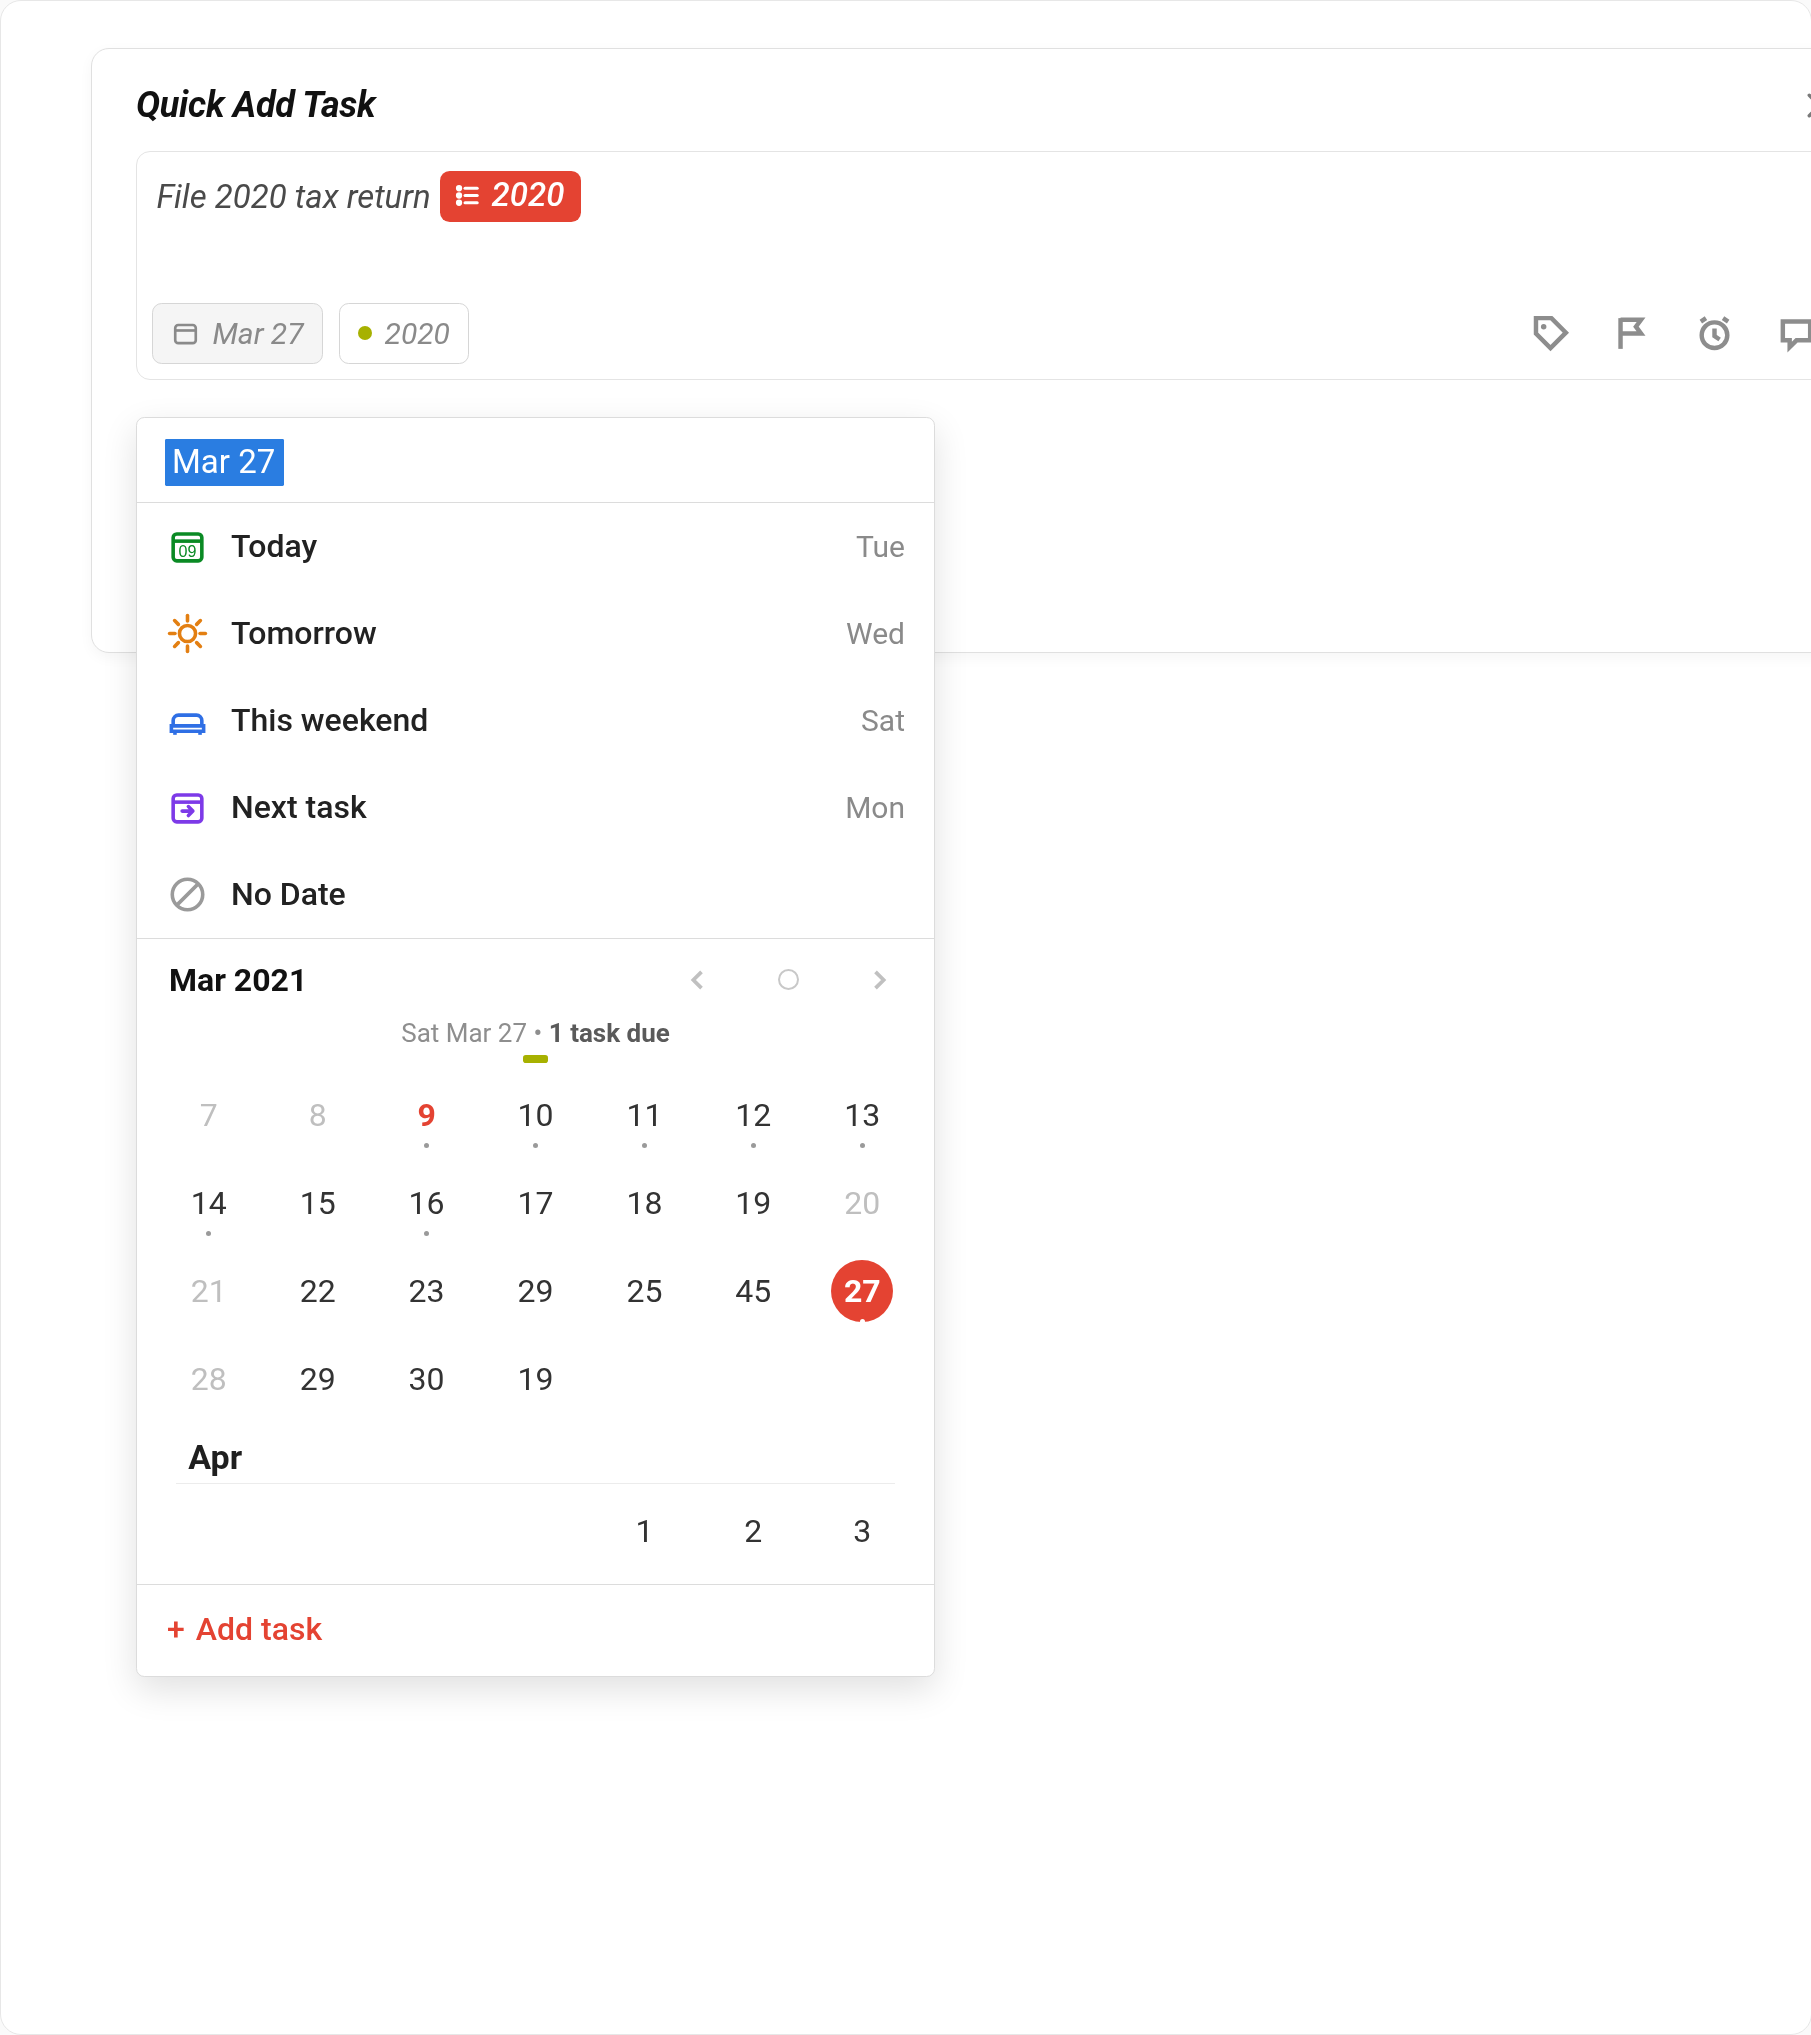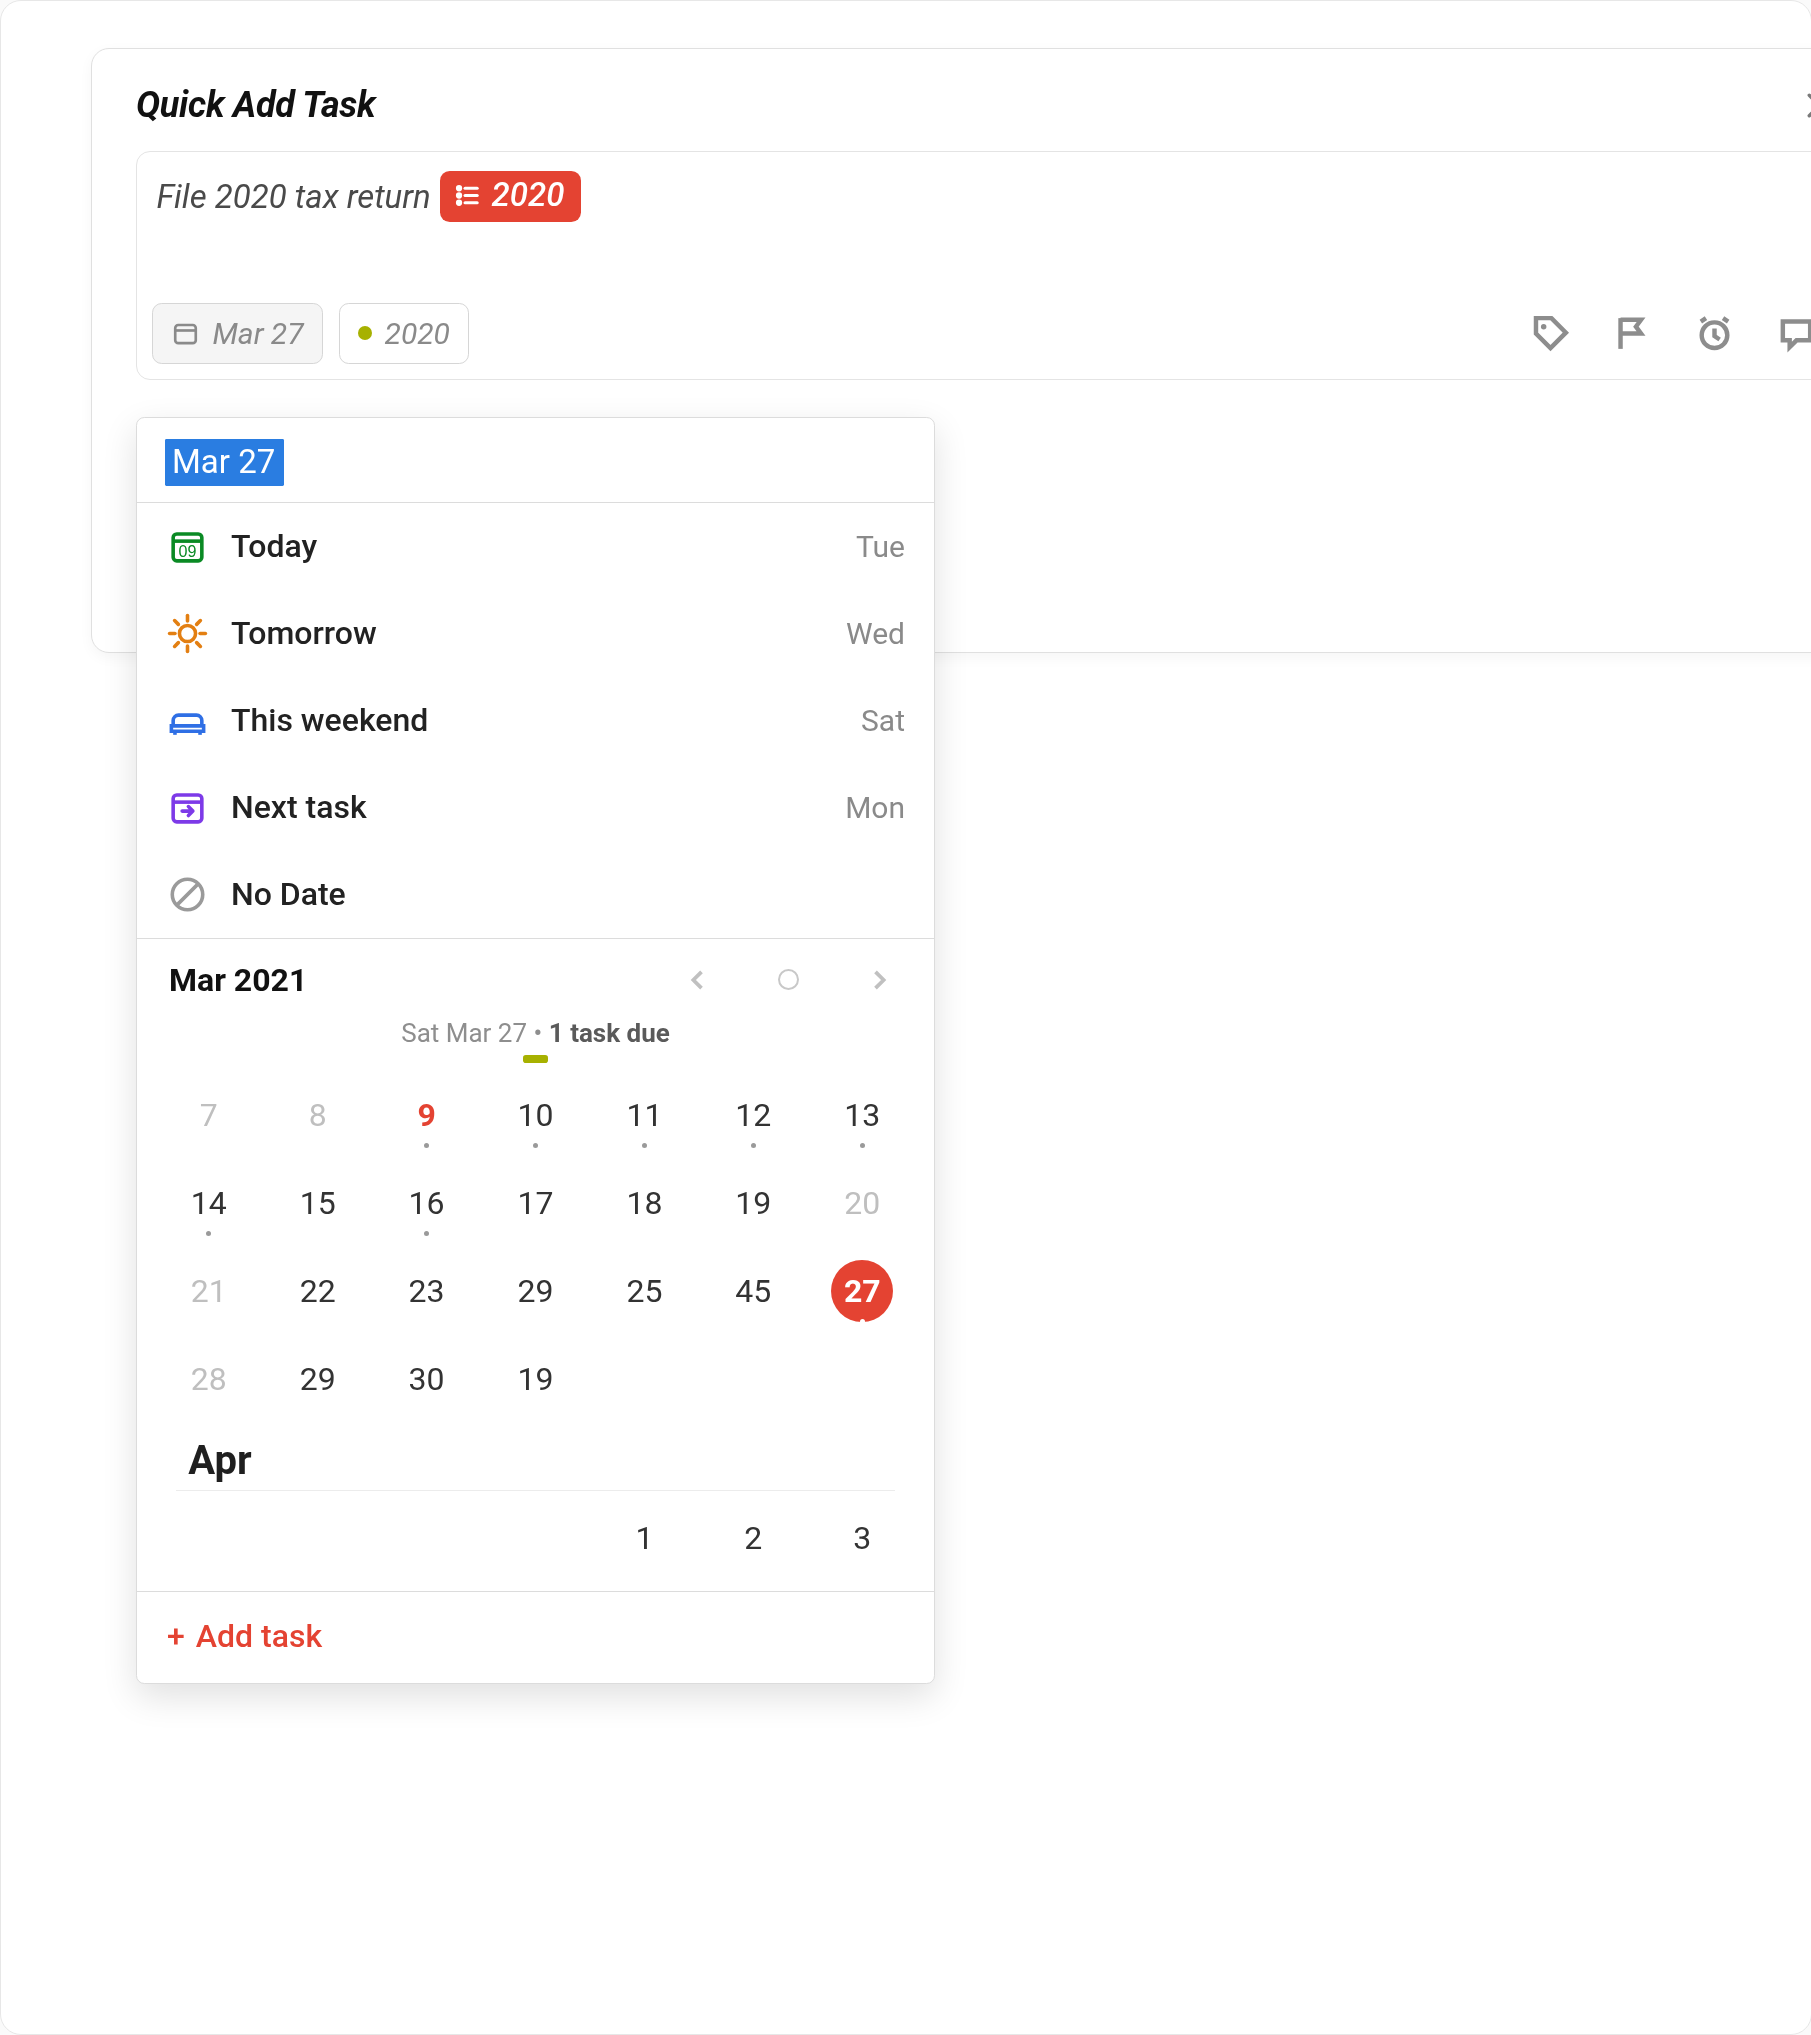--- a/index.html
+++ b/index.html
@@ -246,21 +246,21 @@
   .cal-cell.selected .num { color:#fff; font-weight:700; z-index:1; }
   .cal-cell .dot {
     position:absolute;
     bottom:11px;
     width:5.5px; height:5.5px; border-radius:50%;
     background:#9a9a9a;
   }
   .cal-cell.selected .dot { background:#fff; }
   .cal-cell.empty { pointer-events:none; }
 
-  .next-month-label { font-size:40px; font-weight:700; padding: 14px 0 1.4px 32px; }
+  .next-month-label { font-size:34px; font-weight:700; padding: 14px 0 1.4px 32px; }
   .next-month-divider { border-top:0.7px solid #ececec; margin: 4.1px 19.3px 2.8px 19.3px; }
 
   .add-time {
     padding: 25px 30px 28px 30px;
     font-size: 32px;
     color: var(--red);
     font-weight: 500;
     cursor:pointer;
     display:flex; align-items:center; gap:11px;
   }

